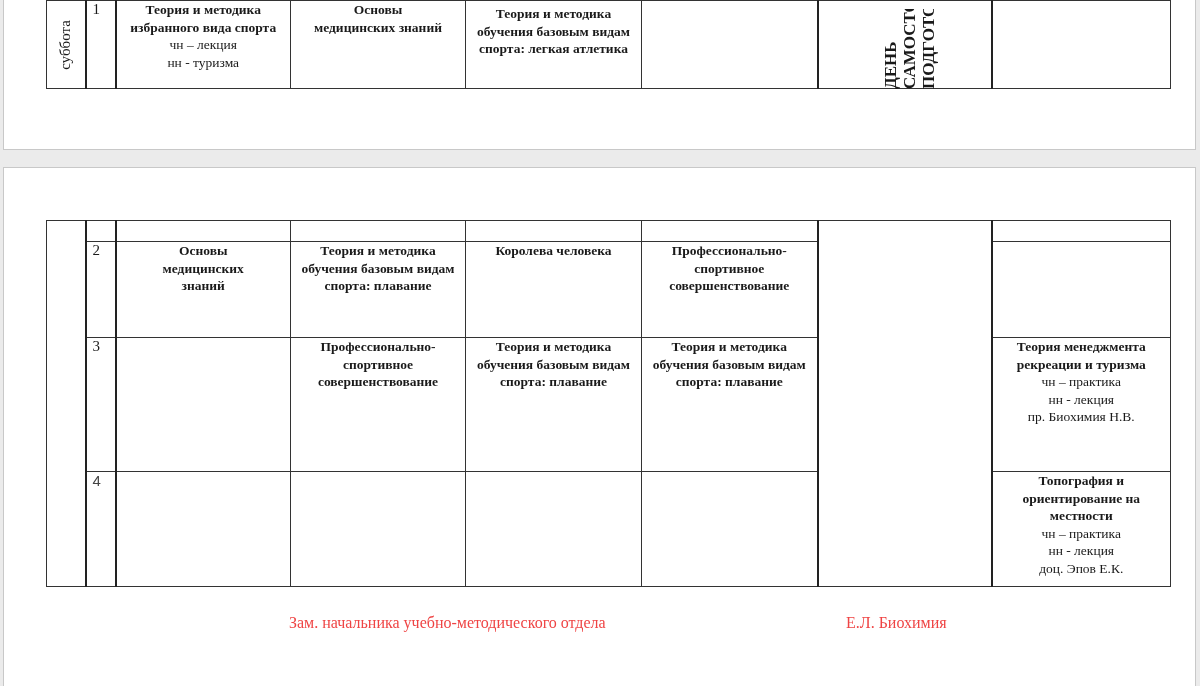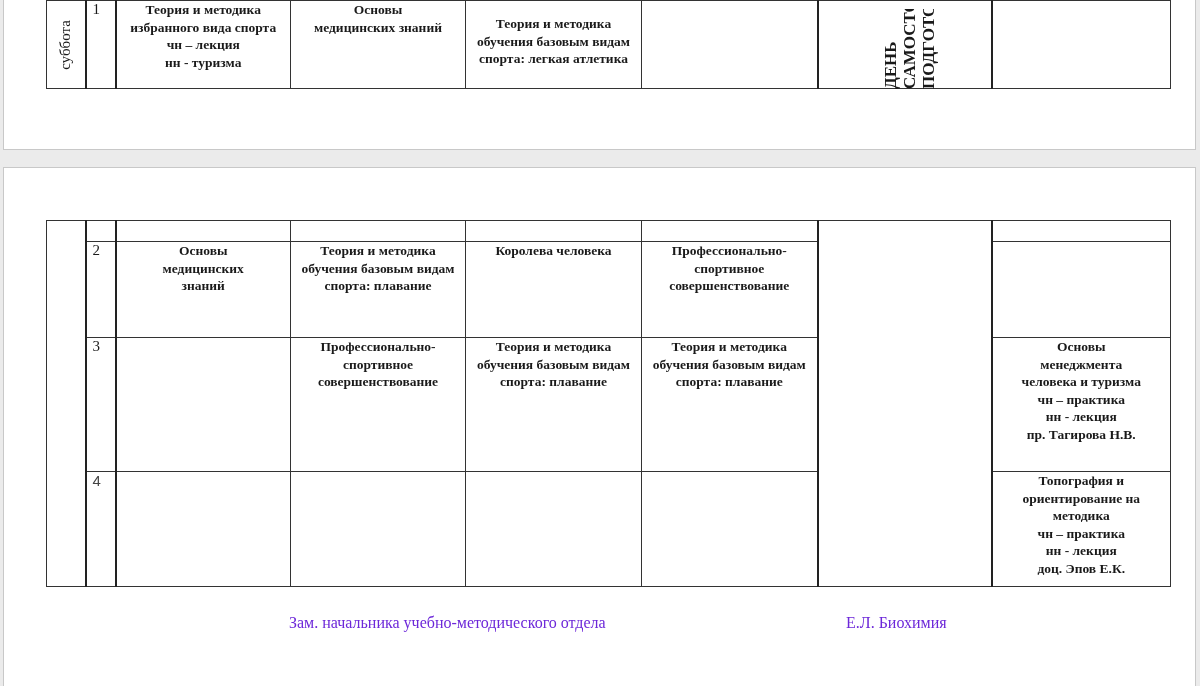--- a/index.html
+++ b/index.html
@@ -31,35 +31,35 @@
   .thickB td { border-bottom:2px solid #222; }
 
   .day-cell { position:relative; }
   .vtext {
     position:absolute; left:50%; top:50%;
     transform:translate(-50%,-50%) rotate(-90deg);
     white-space:nowrap; font-size:15px;
   }
   .num { text-align:left !important; padding-left:6px !important; font-size:15px !important; }
   .num-sans { font-family:"Liberation Sans", sans-serif; color:#444; }
-  .normal { font-weight:bold; }
+  .normal { font-weight:normal; }
 
   .vtext-bold {
     position:absolute; left:62px; top:8px;
     width:82px; height:80px; overflow:hidden;
   }
   .vtext-bold .inner {
     position:absolute; left:0; top:0;
     writing-mode:vertical-rl; transform:rotate(180deg);
     font-weight:bold; font-size:17px; line-height:19px;
     height:80px; text-align:left;
   }
 
   .footer {
-    position:absolute; top:446px; font-size:16px; color:#6d28d9;
+    position:absolute; top:446px; font-size:16px; color:#ef4444;
     font-family:"Liberation Serif", serif;
   }
 </style>
 </head>
 <body>
 
 <div class="page" id="page1">
   <table class="sched" style="left:42px; top:9px; width:1124px;">
     <colgroup>
       <col style="width:39px">
@@ -79,21 +79,21 @@
       <td class="num thickL">1</td>
       <td class="b thickL">
         <div>Теория и методика избранного вида спорта</div>
         <div class="normal">чн – лекция</div>
         <div class="normal">нн - туризма</div>
       </td>
       <td class="b">
         <div style="padding:0 20px">Основы медицинских знаний</div>
       </td>
       <td class="b">
-        <div style="padding:14px 6px">Теория и методика обучения базовым видам спорта: легкая атлетика</div>
+        <div style="padding:4px 6px">Теория и методика обучения базовым видам спорта: легкая атлетика</div>
       </td>
       <td class="b"></td>
       <td class="thickL thickR" style="position:relative">
         <div class="vtext-bold">
           <div class="inner">ДЕНЬ САМОСТОЯТЕЛЬНОЙ ПОДГОТОВКИ</div>
         </div>
       </td>
       <td></td>
     </tr>
   </tbody>
@@ -145,34 +145,34 @@
       <td class="b">
             <div style="padding:0 4px">Профессионально-спортивное совершенствование</div>
           </td>
       <td class="b">
             <div style="padding:0 6px">Теория и методика обучения базовым видам спорта: плавание</div>
           </td>
       <td class="b">
             <div style="padding:0 6px">Теория и методика обучения базовым видам спорта: плавание</div>
           </td>
       <td class="b">
-        <div style="padding:0 22px">Основы менеджмента человека и туризма</div>
+        <div style="padding:0 22px">Теория менеджмента рекреации и туризма</div>
         <div class="normal">чн – практика</div>
         <div class="normal">нн - лекция</div>
-        <div class="normal">пр. Тагирова Н.В.</div>
+        <div class="normal">пр. Биохимия Н.В.</div>
       </td>
     </tr>
     <tr style="height:115px" class="thickB">
       <td class="num thickL num-sans">4</td>
       <td class="thickL"></td>
       <td></td>
       <td></td>
       <td></td>
       <td class="b">
-        <div>Топография и ориентирование на методика</div>
+        <div>Топография и ориентирование на местности</div>
         <div class="normal">чн – практика</div>
         <div class="normal">нн - лекция</div>
         <div class="normal">доц. Эпов Е.К.</div>
       </td>
     </tr>
   </tbody>
     </table>
 
   <div class="footer" style="left:285px">Зам. начальника учебно-методического отдела</div>
   <div class="footer" style="left:842px">Е.Л. Биохимия</div>

